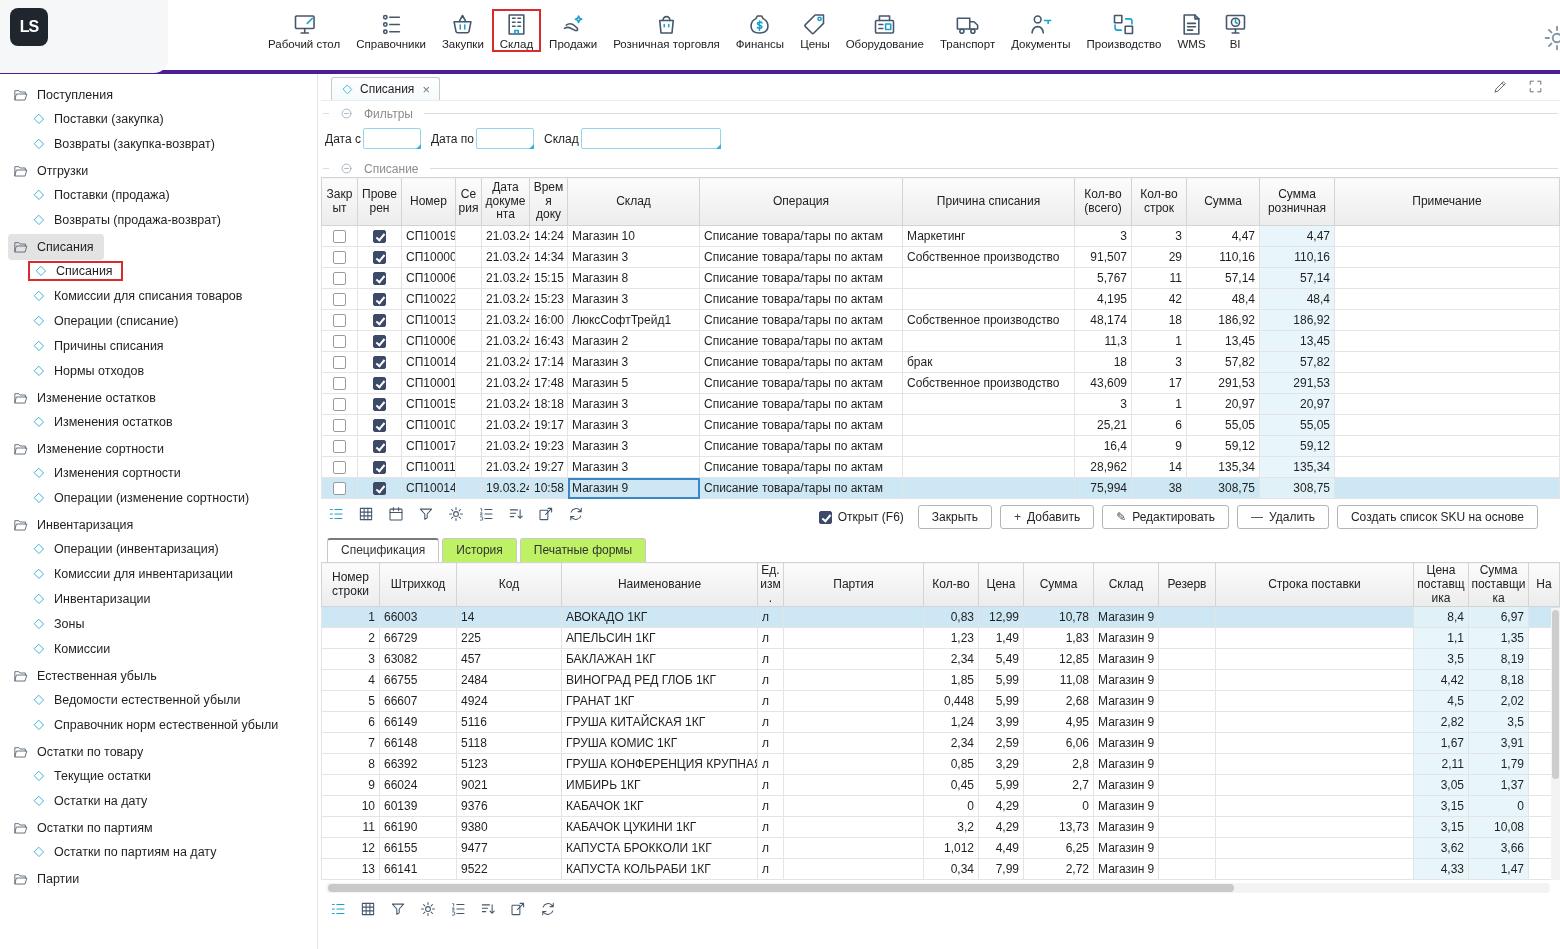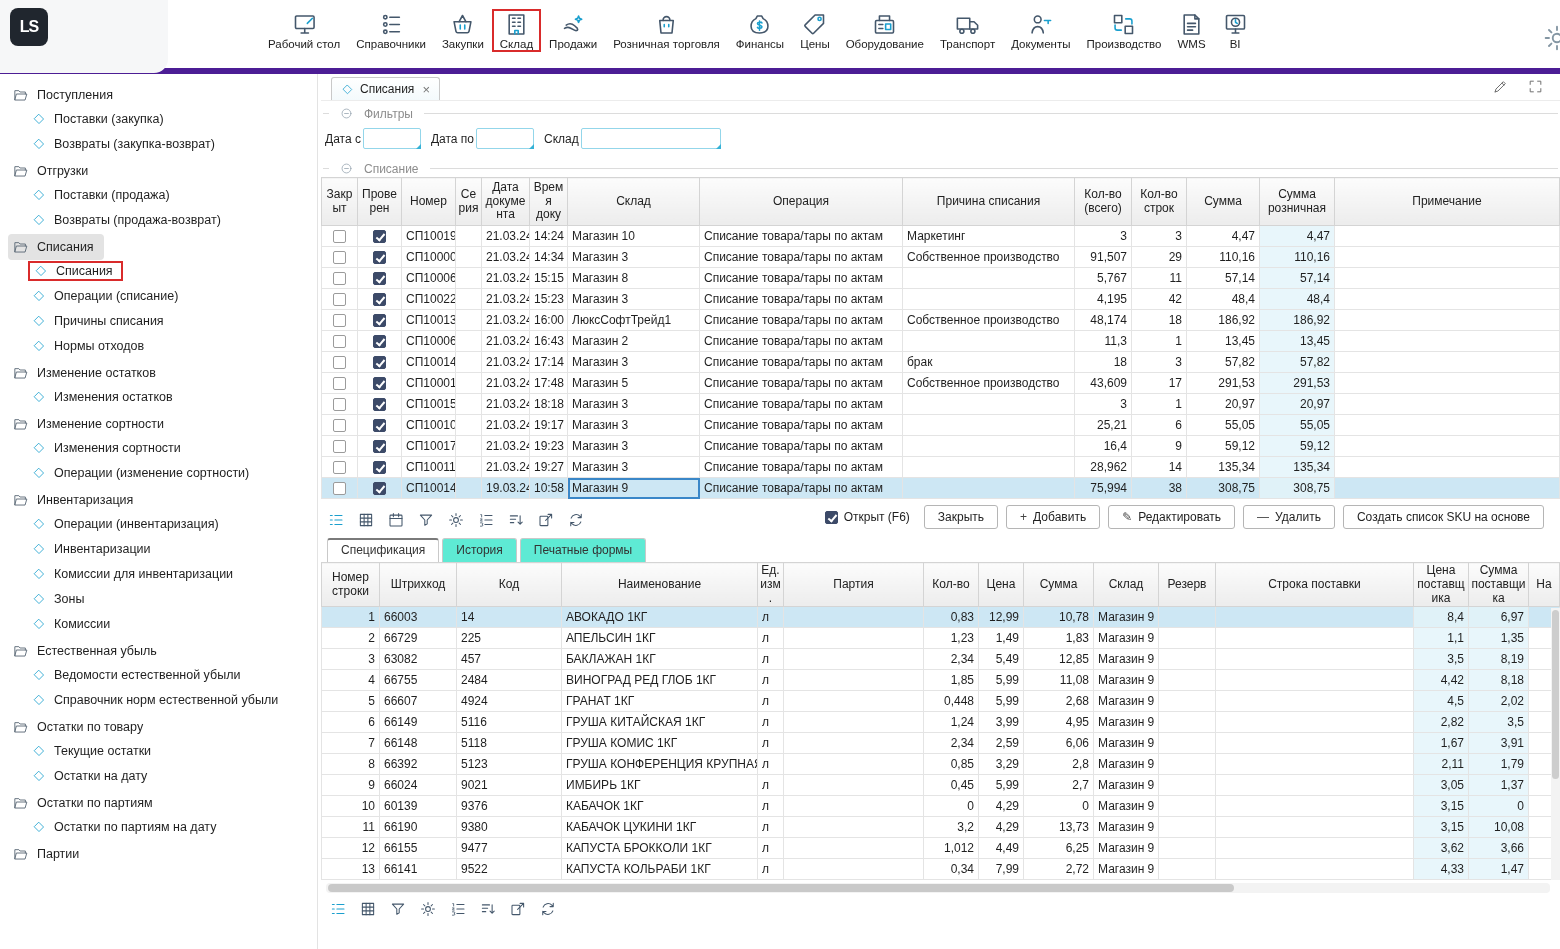--- a/index.html
+++ b/index.html
@@ -1,21 +1,21 @@
 <!DOCTYPE html>
 <html><head>
 <meta charset="utf-8">
 <style>
 *{box-sizing:border-box;margin:0;padding:0}
 html,body{width:1560px;height:949px}
 body{font-family:"Liberation Sans","DejaVu Sans",sans-serif;font-size:12px;color:#1f1f1f;background:#fff;overflow:hidden}
 .ic{display:inline-block}
 .ic svg{display:block}
 
-.header{height:74px;position:relative;border-bottom:6px solid #4c1d95;background:#fff;display:flex;align-items:flex-start}
+.header{height:74px;position:relative;border-bottom:4px solid #4c1d95;background:#fff;display:flex;align-items:flex-start}
 .logo-bg{position:absolute;left:0;top:0;width:168px;height:73px;background:#f6f7f8;border-radius:0 0 14px 0}
 .logo{position:absolute;left:10px;top:8px;width:38px;height:38px;background:#20262e;border-radius:8px;color:#fff;display:flex;align-items:center;justify-content:center;font-weight:bold;font-size:16px;letter-spacing:-1px;cursor:pointer}
 .top-nav{display:flex;align-items:flex-start;margin-left:260px;padding-top:9px;height:70px}
 .nav-item{display:flex;flex-direction:column;align-items:center;padding:2px 8px;cursor:pointer}
 .nav-item .ic{width:27px;height:27px;color:#44576b}
 .nav-label{font-size:11.5px;color:#222;white-space:nowrap}
 .nav-item.hl{border:2px solid #d92b2b;padding:0 6px}
 .header-gear{position:absolute;right:-13px;top:22px;width:32px;height:32px;color:#8496a3;cursor:pointer}
 
 .main{display:flex;height:875px}
@@ -57,31 +57,31 @@
 .grid td.rt{text-align:right}
 .grid td.ctr{text-align:center}
 .grid td.cyan{background:#e8f6fb}
 .grid tr.selected td{background:#cde7f4}
 .grid tr.selected td.cyan{background:#e0f2f8}
 .grid td.focus-cell{outline:2px solid #3a87c8;outline-offset:-2px}
 .cb{width:13px;height:13px;border:1px solid #9b9b9b;border-radius:2px;display:inline-block;position:relative;background:#fff;vertical-align:middle;cursor:pointer}
 .cb.on{background:#3c4a68;border-color:#3c4a68}
 .cb.on::after{content:"";position:absolute;left:4px;top:1px;width:3px;height:7px;border:solid #fff;border-width:0 2px 2px 0;transform:rotate(40deg)}
 
-.actions{display:flex;align-items:flex-end;padding:6px 16px 5px 6px;flex:none}
+.actions{display:flex;align-items:flex-start;padding:6px 22px 5px 6px;flex:none}
 .tool-cluster{display:flex;gap:12px;align-items:center}
 .tic{width:18px;height:18px;display:inline-block;color:#44576b;cursor:pointer}
 .tic.teal{color:#1a9fce}
 .actions-right{margin-left:auto;display:flex;gap:8px;align-items:center}
 .open-cb{display:flex;align-items:center;gap:6px;margin-right:6px;cursor:pointer}
 .btn{height:24px;border:1px solid #b5b5b5;border-radius:3px;background:#fff;padding:0 13px;font-size:12px;display:inline-flex;align-items:center;gap:6px;cursor:pointer;font-family:inherit;color:#1f1f1f}
 .btn .g{color:#444}
 
 .dtabs{display:flex;gap:3px;padding:4px 0 0 6px;flex:none}
-.dtab{border:1px solid #c9c9c9;border-bottom:none;background:#5eead4;padding:4px 13px 5px;font-size:12px;border-radius:3px 3px 0 0;cursor:pointer;color:#333}
+.dtab{border:1px solid #c9c9c9;border-bottom:none;background:#bef264;padding:4px 13px 5px;font-size:12px;border-radius:3px 3px 0 0;cursor:pointer;color:#333}
 .dtab.active{background:#fff;border-top:2px solid #7a7a7a;padding-top:3px}
 
 .spec-wrap{position:relative;flex:none}
 .vscroll{position:absolute;right:0;top:46px;width:9px;bottom:0;background:#f3f3f3;cursor:pointer}
 .vscroll .thumb{position:absolute;top:2px;left:1px;width:7px;height:62%;background:#cdcdcd;border-radius:4px}
 .hscroll{height:10px;background:#f3f3f3;margin:3px 10px 0 5px;position:relative;border-radius:4px;cursor:pointer;flex:none}
 .hscroll .thumb{position:absolute;left:2px;top:1px;height:8px;width:74%;background:#c9c9c9;border-radius:4px}
 .bottom-toolbar{display:flex;gap:12px;align-items:center;padding:7px 0 0 8px;flex:none}
 </style>
 </head>
@@ -312,20 +312,28 @@
             </svg>
           </span>
           <span>Списания</span>
         </span></div>
       <div class="sitem"><span class="sitem-inner">
           <span class="ic ">
             <svg viewBox="0 0 24 24" width="100%" height="100%" fill="none" stroke="currentColor" stroke-width="1.4" stroke-linecap="round" stroke-linejoin="round">
               <path d="M12 4.2l7.8 7.8-7.8 7.8-7.8-7.8z"></path>
             </svg>
           </span>
+          <span>Комиссии для списания товаров</span>
+        </span></div>
+      <div class="sitem"><span class="sitem-inner">
+          <span class="ic ">
+            <svg viewBox="0 0 24 24" width="100%" height="100%" fill="none" stroke="currentColor" stroke-width="1.4" stroke-linecap="round" stroke-linejoin="round">
+              <path d="M12 4.2l7.8 7.8-7.8 7.8-7.8-7.8z"></path>
+            </svg>
+          </span>
           <span>Операции (списание)</span>
         </span></div>
       <div class="sitem"><span class="sitem-inner">
           <span class="ic ">
             <svg viewBox="0 0 24 24" width="100%" height="100%" fill="none" stroke="currentColor" stroke-width="1.4" stroke-linecap="round" stroke-linejoin="round">
               <path d="M12 4.2l7.8 7.8-7.8 7.8-7.8-7.8z"></path>
             </svg>
           </span>
           <span>Причины списания</span>
         </span></div>
@@ -395,29 +403,29 @@
             </svg>
           </span>
           <span>Операции (инвентаризация)</span>
         </span></div>
       <div class="sitem"><span class="sitem-inner">
           <span class="ic ">
             <svg viewBox="0 0 24 24" width="100%" height="100%" fill="none" stroke="currentColor" stroke-width="1.4" stroke-linecap="round" stroke-linejoin="round">
               <path d="M12 4.2l7.8 7.8-7.8 7.8-7.8-7.8z"></path>
             </svg>
           </span>
+          <span>Комиссии для инвентаризации</span>
+        </span></div>
+      <div class="sitem"><span class="sitem-inner">
+          <span class="ic ">
+            <svg viewBox="0 0 24 24" width="100%" height="100%" fill="none" stroke="currentColor" stroke-width="1.4" stroke-linecap="round" stroke-linejoin="round">
+              <path d="M12 4.2l7.8 7.8-7.8 7.8-7.8-7.8z"></path>
+            </svg>
+          </span>
           <span>Инвентаризации</span>
-        </span></div>
-      <div class="sitem"><span class="sitem-inner">
-          <span class="ic ">
-            <svg viewBox="0 0 24 24" width="100%" height="100%" fill="none" stroke="currentColor" stroke-width="1.4" stroke-linecap="round" stroke-linejoin="round">
-              <path d="M12 4.2l7.8 7.8-7.8 7.8-7.8-7.8z"></path>
-            </svg>
-          </span>
-          <span>Комиссии для инвентаризации</span>
         </span></div>
       <div class="sitem"><span class="sitem-inner">
           <span class="ic ">
             <svg viewBox="0 0 24 24" width="100%" height="100%" fill="none" stroke="currentColor" stroke-width="1.4" stroke-linecap="round" stroke-linejoin="round">
               <path d="M12 4.2l7.8 7.8-7.8 7.8-7.8-7.8z"></path>
             </svg>
           </span>
           <span>Зоны</span>
         </span></div>
       <div class="sitem"><span class="sitem-inner">

